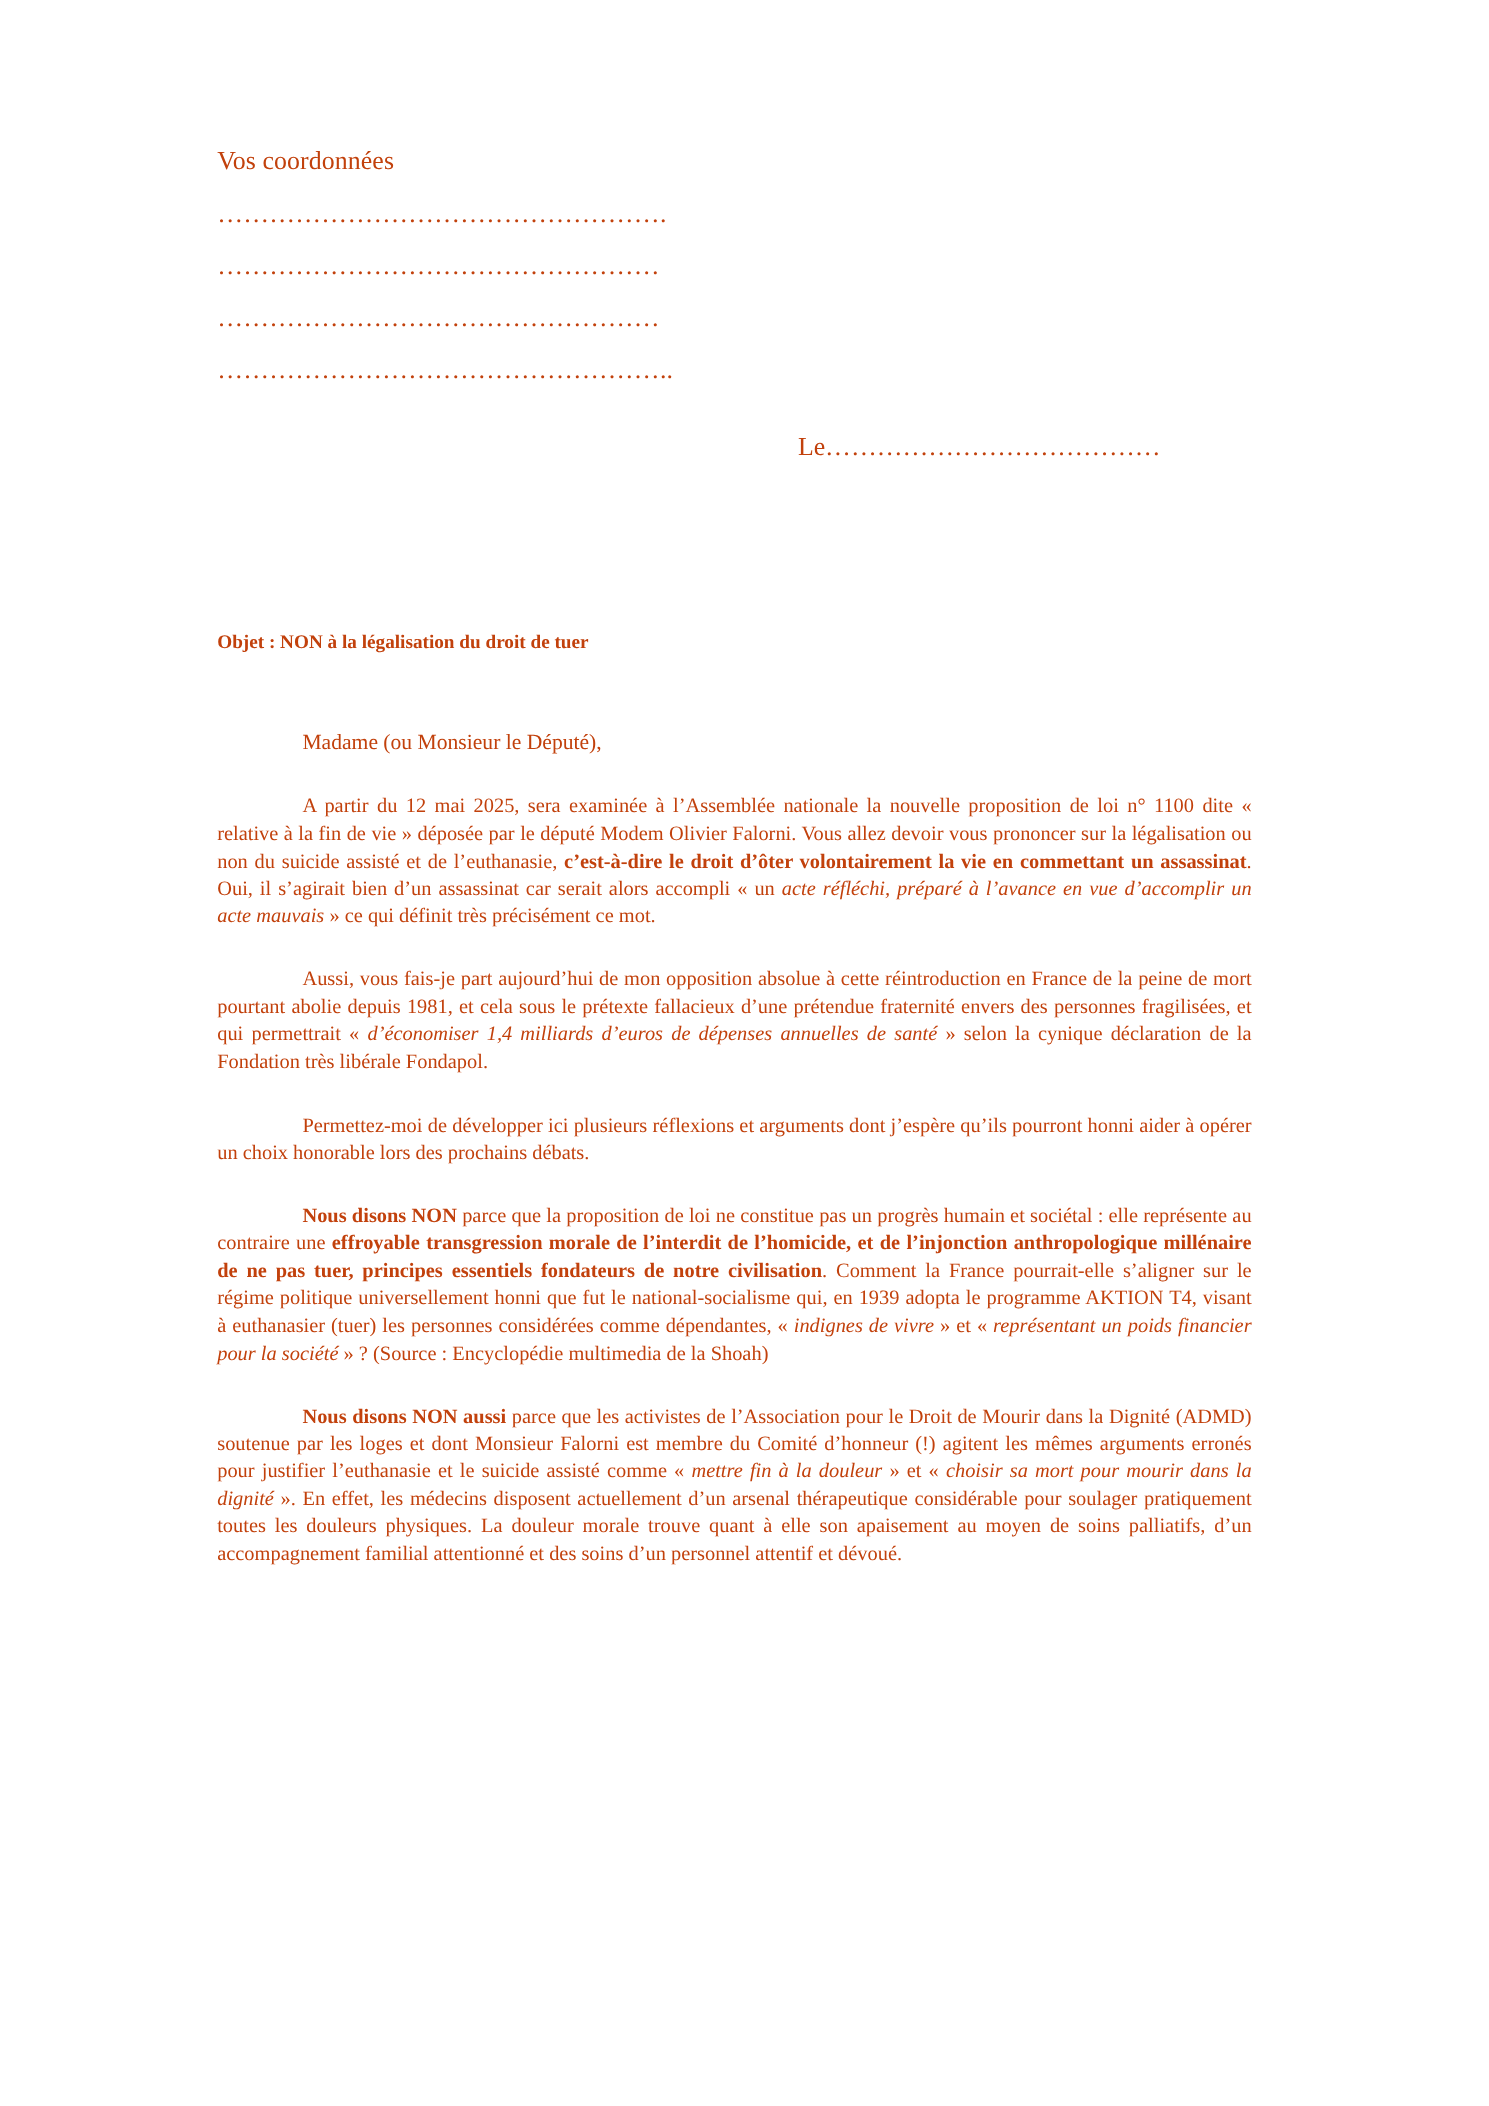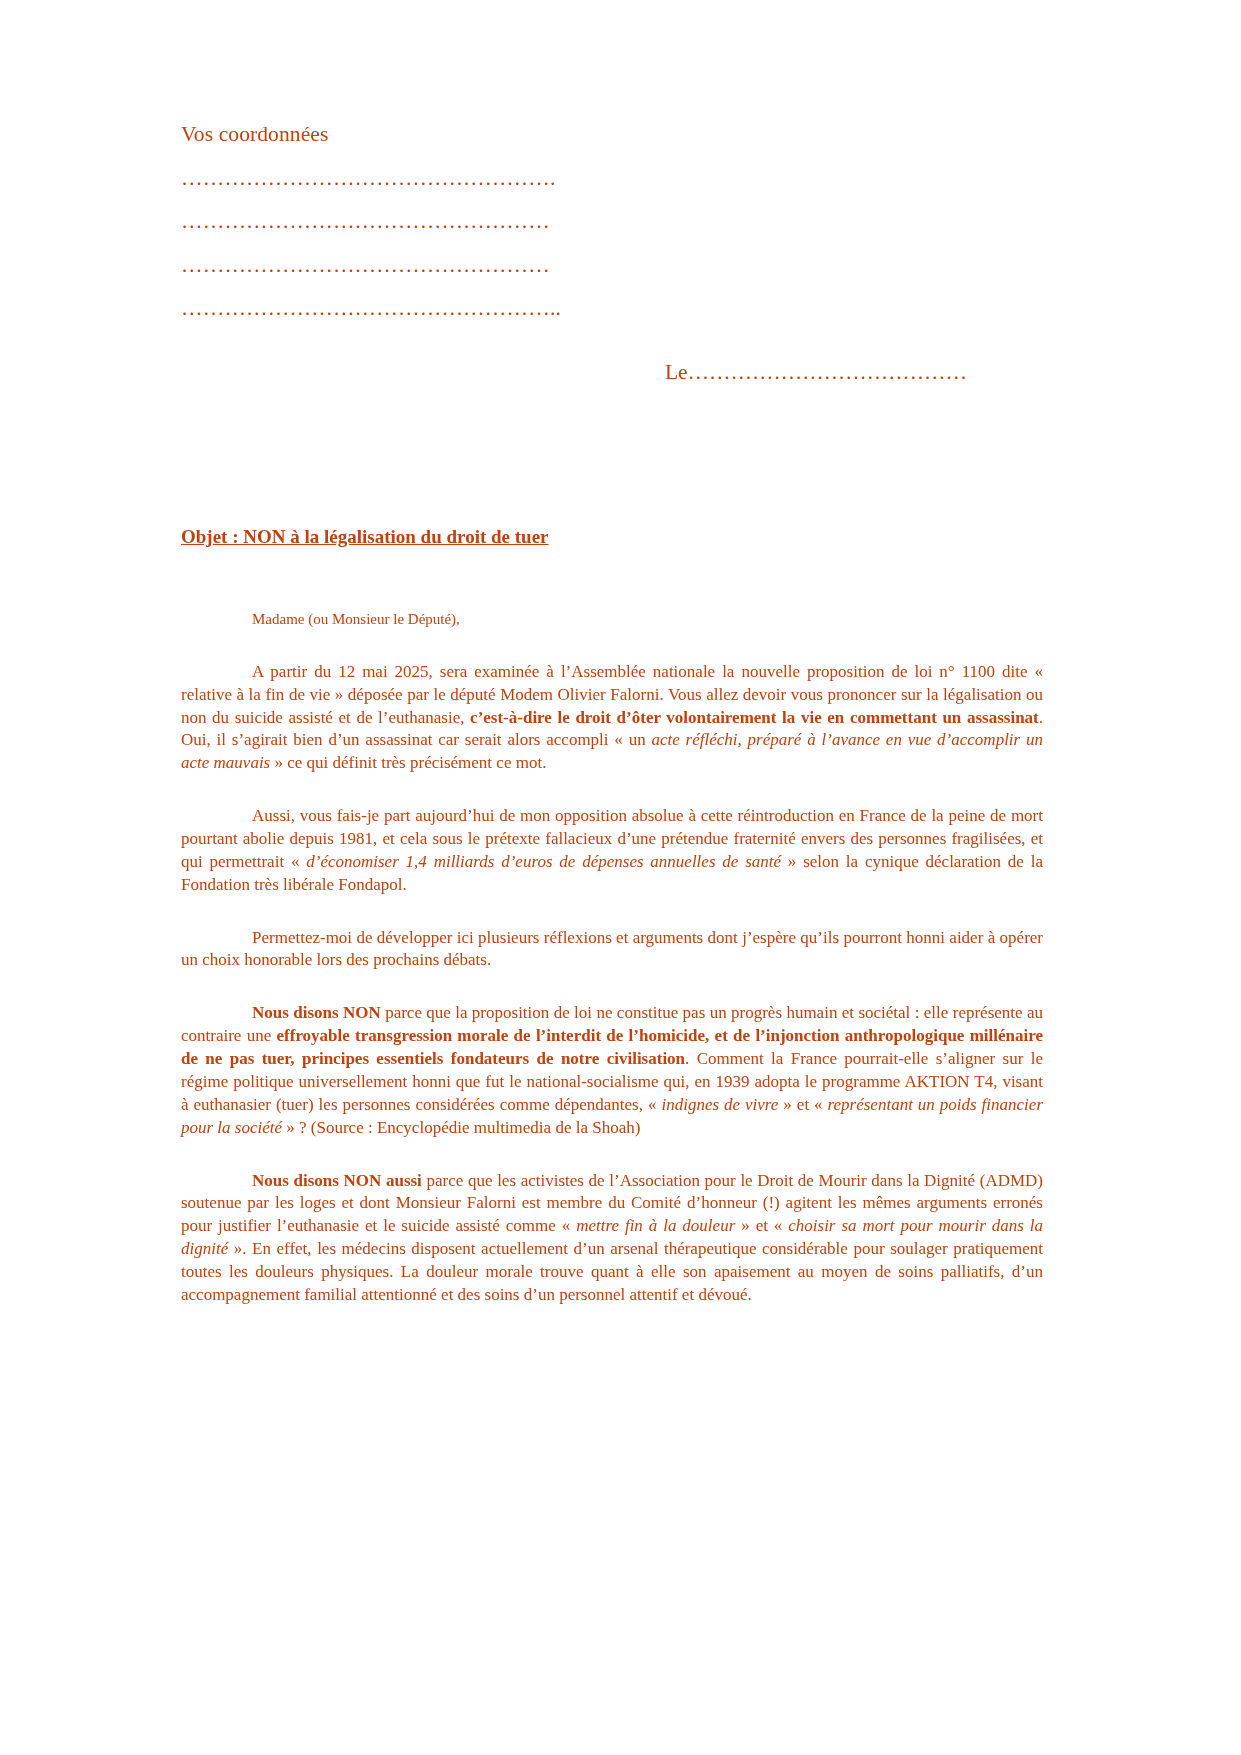--- a/index.html
+++ b/index.html
@@ -57,33 +57,32 @@
     padding-left: 334px;
     font-size: 21.5px;
     line-height: 1.27;
   }
   .recipient div { white-space: nowrap; }
   .recipient .indent-1 { padding-left: 4px; }
 
   
   .subject {
     margin: 72px 0 0 0;
-    font-size: 19px;
+    font-size: 16px;
     font-weight: bold;
-    text-decoration: underline;
     display: inline-block;
     line-height: 1.1;
   }
   .subject-wrap { margin-top: 72px; }
 
   
   .salutation {
     margin: 64px 0 0 0;
     padding-left: 71px;
-    font-size: 15px;
+    font-size: 18px;
     line-height: 1.0;
   }
   p.body {
     margin: 30px 0 0 0;
     font-size: 17px;
     line-height: 1.345;
     text-align: justify;
     text-indent: 71px;
     hyphens: none;
   }

